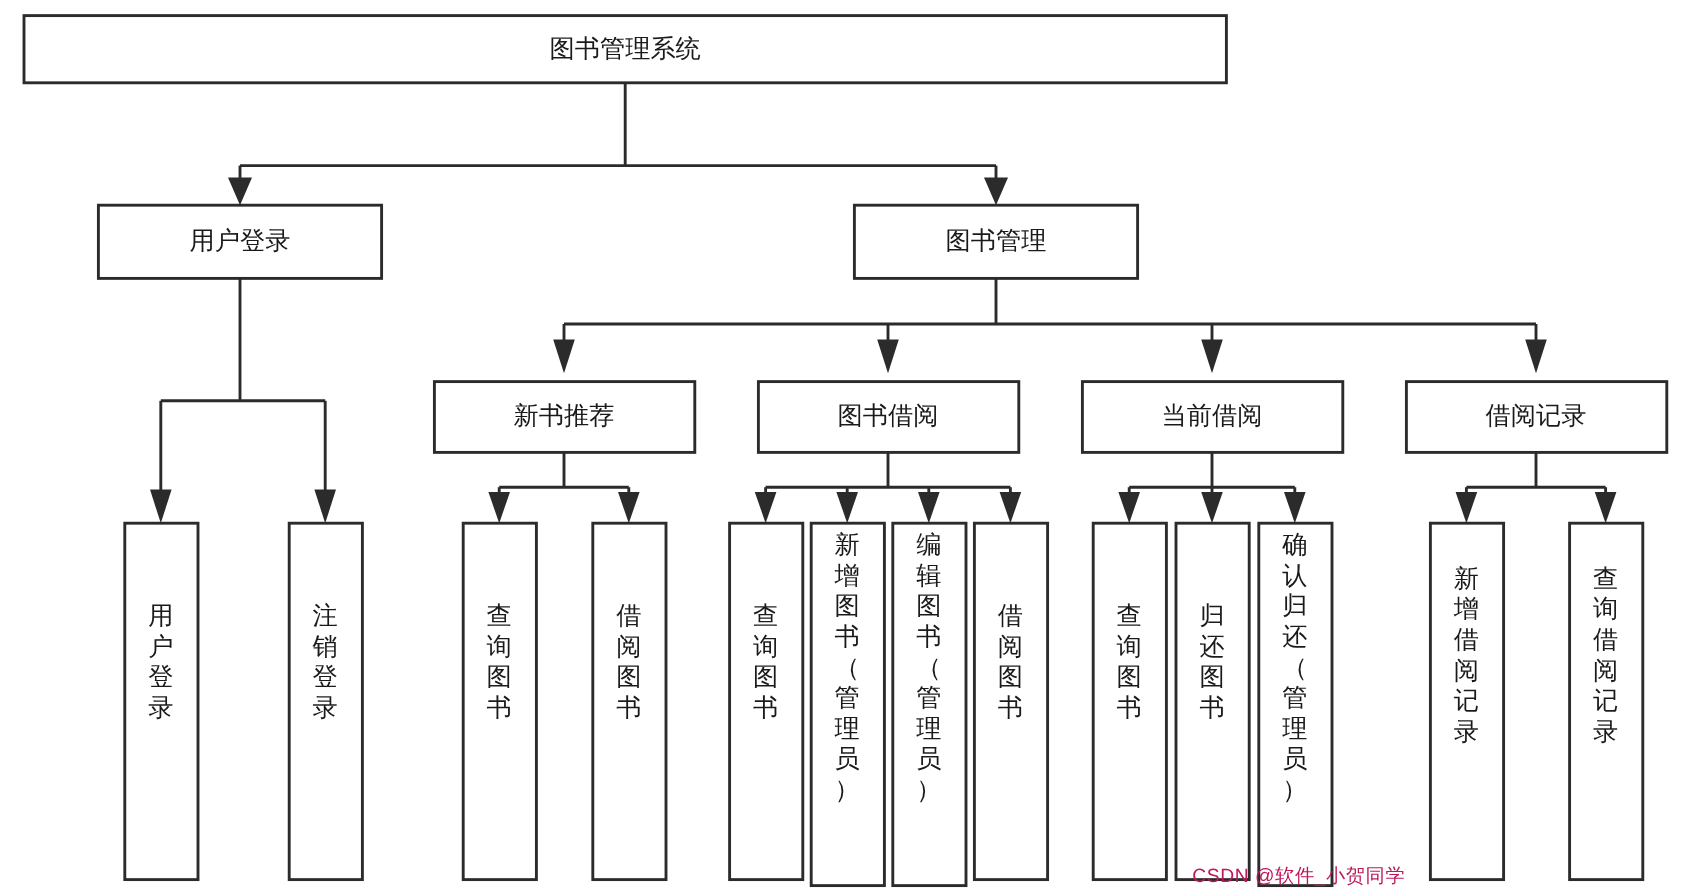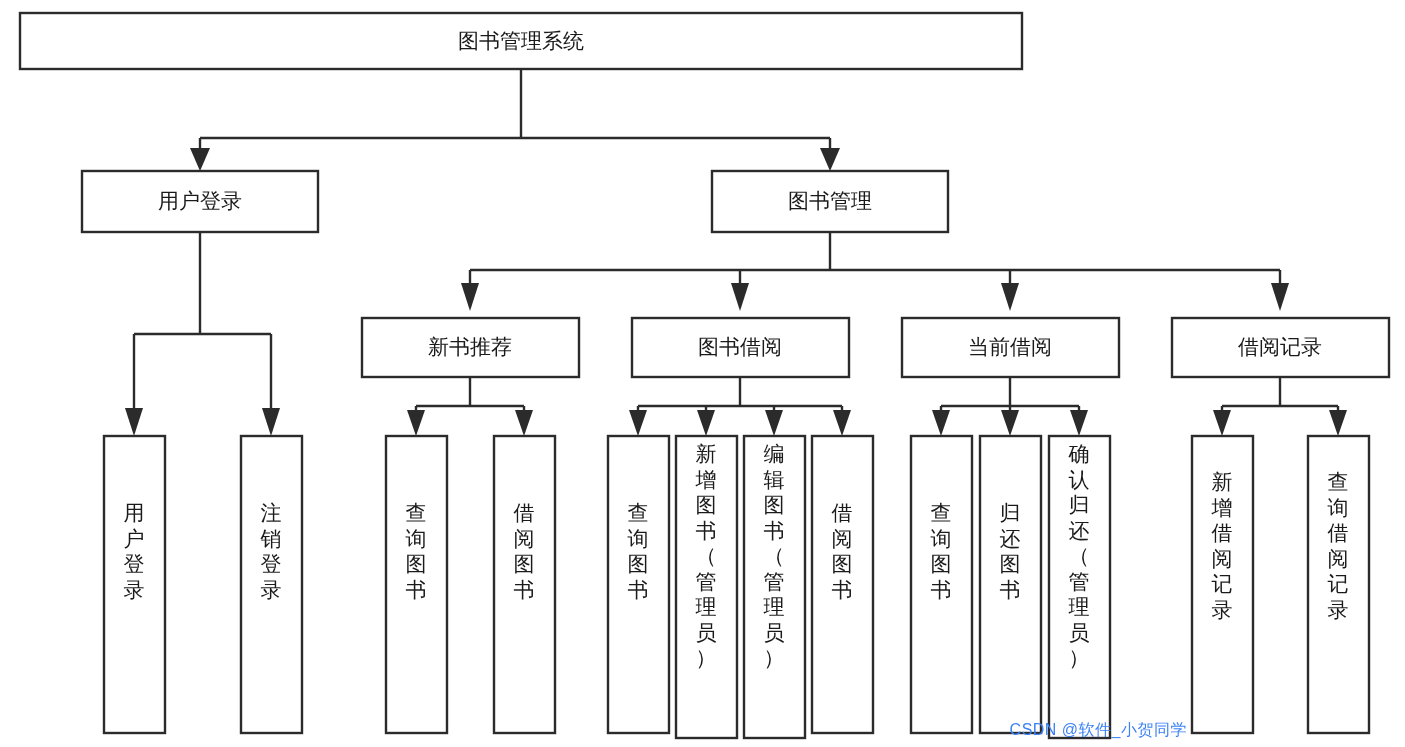--- a/index.html
+++ b/index.html
@@ -49,25 +49,25 @@
     dominant-baseline: middle;
   }
   .node-label-v {
     font-family: "Liberation Sans", "DejaVu Sans", sans-serif;
     font-size: 21px;
     fill: #1a1a1a;
     text-anchor: middle;
   }
   .watermark {
     position: absolute;
-    right: 8px;
+    right: 24px;
     bottom: 6px;
     font-family: "Liberation Sans", "DejaVu Sans", sans-serif;
     font-size: 16px;
-    color: #3b82f6;
+    color: #be185d;
     letter-spacing: 0.5px;
     white-space: nowrap;
     pointer-events: none;
   }
 </style>
 </head>
 <body>
 
 <div id="diagram-root">
 

